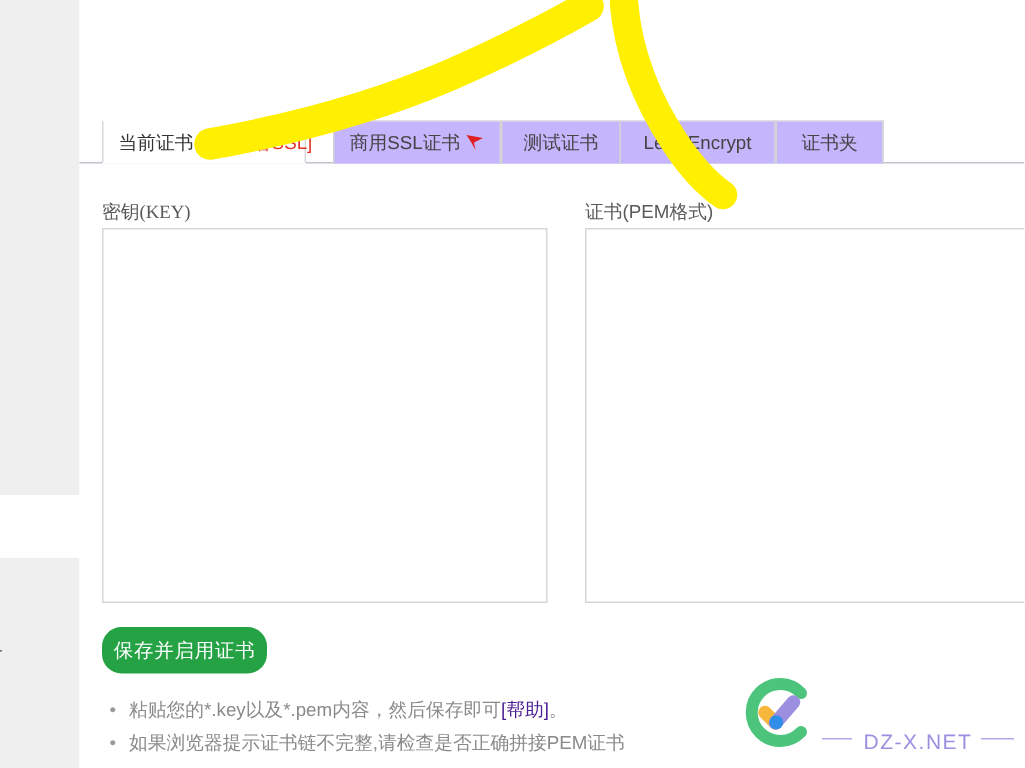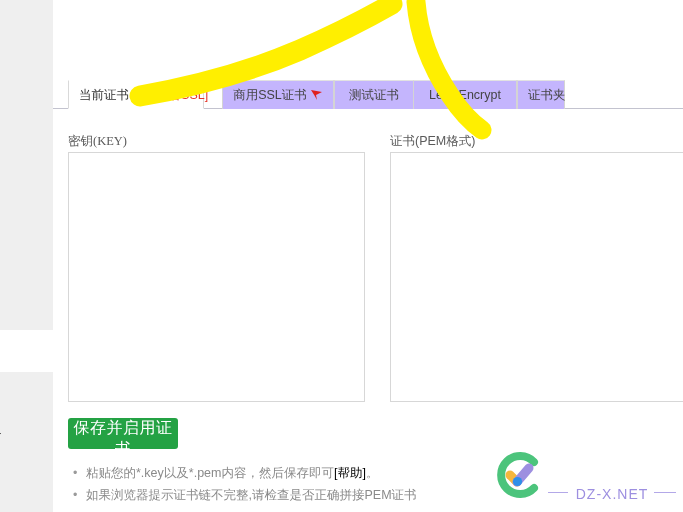--- a/index.html
+++ b/index.html
@@ -116,23 +116,23 @@
     color: #333;
   }
 
   
   .save-btn {
     position: absolute;
     left: 15px; top: 418px;
     width: 110px; height: 31px;
     background: #24a244;
     border: none;
-    border-radius: 3px;
+    border-radius: 13px;
     color: #ffffff;
-    font-size: 16px;
+    font-size: 13px;
     font-family: "Liberation Sans", "DejaVu Sans", sans-serif;
     cursor: pointer;
     letter-spacing: 0.5px;
     padding: 0;
   }
 
   
   .hints {
     position: absolute;
     left: 15px; top: 462px;
@@ -147,21 +147,21 @@
     color: #8a8a8a;
     line-height: 22px;
     white-space: nowrap;
   }
   .hints li::before {
     content: "•";
     position: absolute;
     left: -13px;
     color: #9a9a9a;
   }
-  .hints .help { color: #000000; }
+  .hints .help { color: #4c1d95; }
 
   
   .annot {
     position: absolute;
     left: 0; top: 0;
     width: 683px; height: 512px;
     pointer-events: none;
     z-index: 40;
   }
 
@@ -225,21 +225,21 @@
 
   <div class="content">
 
     <div class="tabbar" id="tabbar">
         <div class="tab active" style="left: 15px; width: 136px;"><span>当前证书 - </span><span class="warn">[未部署SSL]</span></div>
         <div class="tab" style="left: 169px; width: 112px;"><span>商用SSL证书</span><span class="flag"><svg width="13" height="12" viewBox="0 0 13 12">
               <path d="M1 1 L12 3 L6 6 L7 11 L4.5 6.5 Z" fill="#e02020"></path>
             </svg></span></div>
         <div class="tab" style="left: 281px; width: 80px;"><span>测试证书</span></div>
         <div class="tab" style="left: 360px; width: 104px;"><span>Let's Encrypt</span></div>
-        <div class="tab" style="left: 464px; width: 48px;"><span>证书夹</span></div>
+        <div class="tab" style="left: 464px; width: 72px;"><span>证书夹</span></div>
       </div>
 
     <div class="field-label" style="left:15px; top:133px;font-family:Liberation Serif, serif;">密钥(KEY)</div>
     <textarea class="ta" style="left: 15px; top: 152px; width: 297px; height: 250px;" placeholder=""></textarea>
 
     <div class="field-label" style="left:337px; top:133px;">证书(PEM格式)</div>
     <textarea class="ta" style="left: 337px; top: 152px; width: 300px; height: 250px;" placeholder=""></textarea>
 
     <button class="save-btn">保存并启用证书</button>
 

